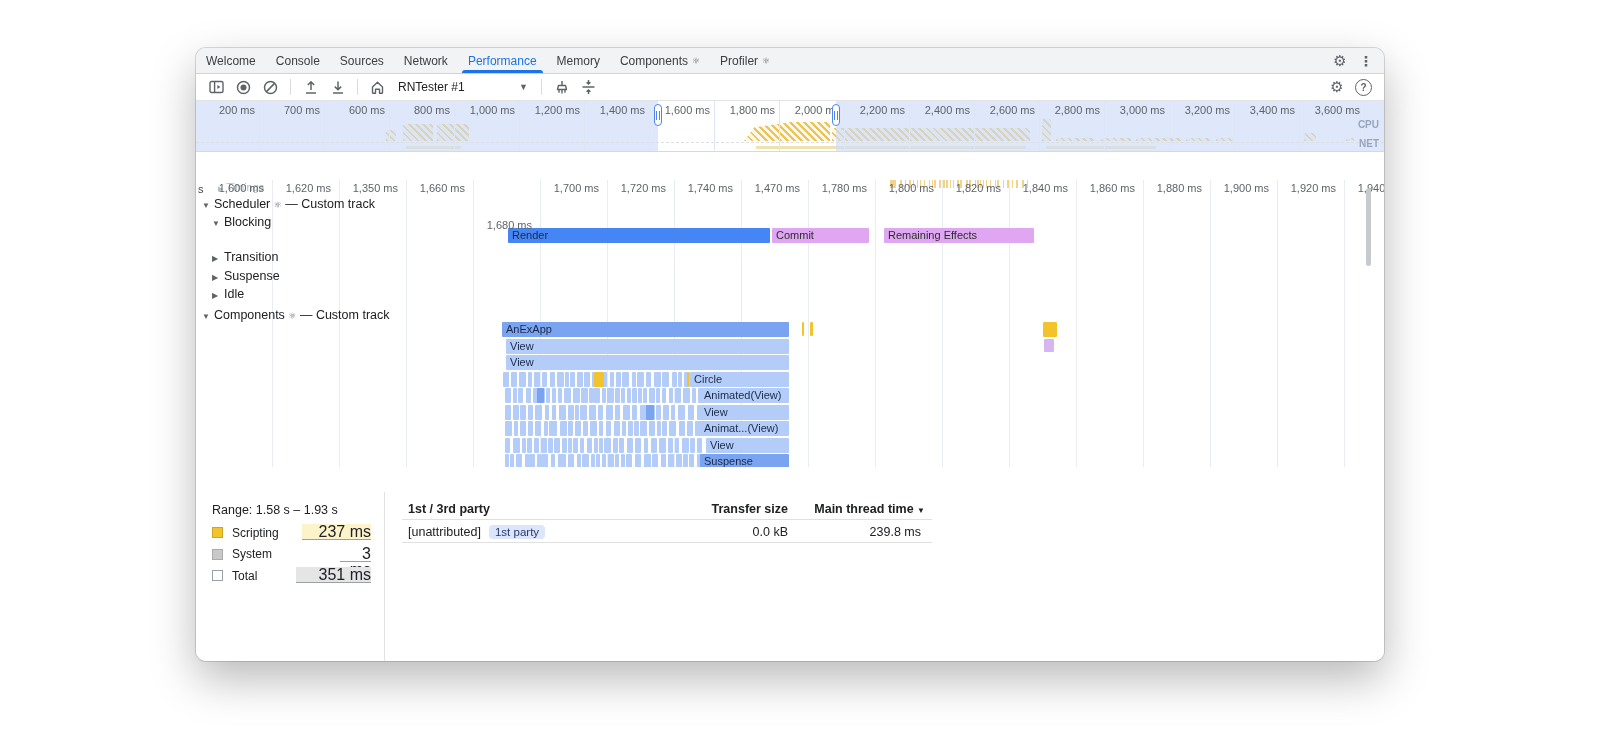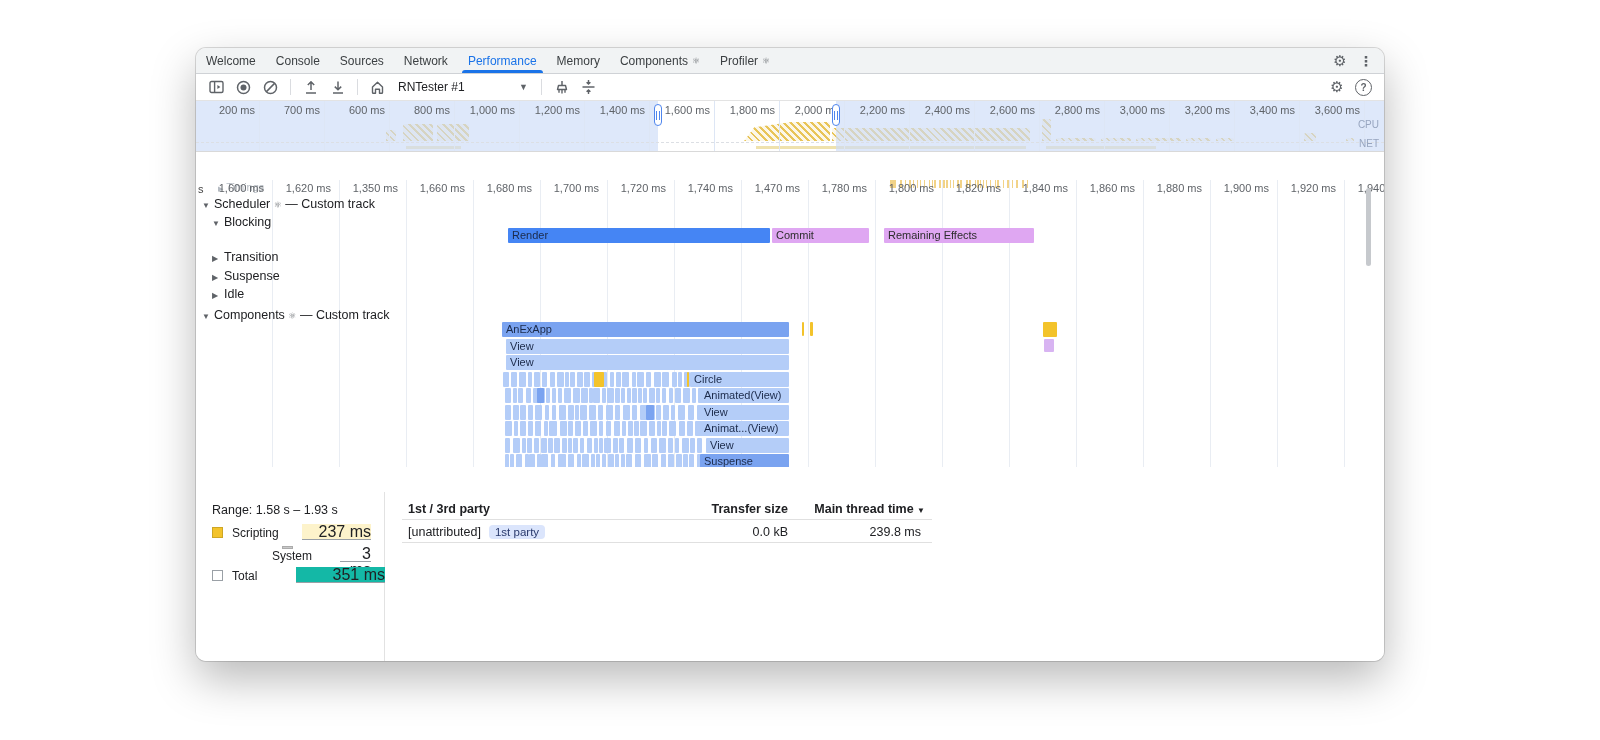--- a/index.html
+++ b/index.html
@@ -27,21 +27,21 @@
   .selector .caret{font-size:9px;color:#5f6368}
   .toolbar-right{margin-left:auto;display:flex;align-items:center;gap:8px;padding-right:4px}
   .helpbtn{width:15px;height:15px;border:1.6px solid #5f6368;border-radius:50%;font-size:10px;font-weight:bold;color:#5f6368;display:flex;align-items:center;justify-content:center}
   
   .minimap{position:relative;height:50px;border-bottom:1px solid #d9d9d9;background:#fff;overflow:hidden}
   .mm-grid{position:absolute;top:0;bottom:0;width:1px;background:#dde6f5}
   .mm-blob{position:absolute;background:repeating-linear-gradient(45deg,rgba(230,190,70,.9) 0 2px,rgba(230,190,70,.12) 2px 5px);border-radius:2px 2px 0 0}
   .mm-wedge{clip-path:polygon(0 100%,12% 28%,55% 0,100% 0,100% 100%)}
   .mm-dim{position:absolute;top:0;bottom:0;background:rgba(205,220,247,.66)}
   .mm-label{position:absolute;font-size:11px;color:#5f6368;transform:translateX(-100%);top:3px;white-space:nowrap}
-  .mm-side{position:absolute;right:5px;font-size:10px;font-weight:normal;color:#97a5bf}
+  .mm-side{position:absolute;right:5px;font-size:10px;font-weight:bold;color:#97a5bf}
   .mm-dash{position:absolute;left:0;right:0;top:41px;border-top:1px dashed #dcdfe4}
   .mm-net{position:absolute;height:3px;background:#efe2ae;bottom:2px}
   .mm-handle{position:absolute;top:3px;width:8px;height:22px;background:#fff;border:1.5px solid #4f86ee;border-radius:4px;box-sizing:border-box;display:flex;align-items:center;justify-content:center;gap:1.5px}
   .mm-handle i{display:block;width:1.5px;height:9px;background:#4f86ee}
   
   .flame{position:absolute;left:0;top:132px;width:1188px;height:287px;background:#fff;overflow:hidden}
   .fl-grid{position:absolute;top:0;bottom:0;width:1px;background:#e9edf3}
   .fl-rlabel{position:absolute;top:2px;font-size:11px;color:#5f6368;transform:translateX(-100%);white-space:nowrap;z-index:3}
   .ghost{position:absolute;top:1px;font-size:11px;color:#b4bac1;z-index:2;white-space:nowrap}
   .edge-s{position:absolute;left:2px;top:3px;font-size:11px;color:#444;z-index:3}
@@ -298,21 +298,21 @@
       <div class="mtick" style="left: 815.63px; height: 8px;"></div>
       <div class="mtick" style="left: 820.35px; height: 8px;"></div>
       <div class="mtick" style="left: 826.214px; height: 8px;"></div>
       <div class="mtick" style="left: 830.712px; height: 8px;"></div>
       <div class="ghost" style="left: 22px;"><span style="font-size:7px">▶</span> Timings</div>
       <div class="edge-s">s</div>
       <div class="fl-rlabel" style="left: 68px;">1,600 ms</div>
       <div class="fl-rlabel" style="left: 135px;">1,620 ms</div>
       <div class="fl-rlabel" style="left: 202px;">1,350 ms</div>
       <div class="fl-rlabel" style="left: 269px;">1,660 ms</div>
-      <div class="fl-rlabel" style="left: 336px;">1,680 ms</div>
+      <div class="fl-rlabel" style="left: 336px; margin-top: 37px;">1,680 ms</div>
       <div class="fl-rlabel" style="left: 403px;">1,700 ms</div>
       <div class="fl-rlabel" style="left: 470px;">1,720 ms</div>
       <div class="fl-rlabel" style="left: 537px;">1,740 ms</div>
       <div class="fl-rlabel" style="left: 604px;">1,470 ms</div>
       <div class="fl-rlabel" style="left: 671px;">1,780 ms</div>
       <div class="fl-rlabel" style="left: 738px;">1,800 ms</div>
       <div class="fl-rlabel" style="left: 805px;">1,820 ms</div>
       <div class="fl-rlabel" style="left: 872px;">1,840 ms</div>
       <div class="fl-rlabel" style="left: 939px;">1,860 ms</div>
       <div class="fl-rlabel" style="left: 1006px;">1,880 ms</div>
@@ -513,30 +513,30 @@
 
   <div class="panel" style="position:absolute;left:0;top:444px;width:1188px">
     <div class="leftcol">
       <div class="range">Range: 1.58 s – 1.93 s</div>
       <div id="legend">
           <div class="legrow" style="top: 32px; width: 160px;">
             <div class="swatch" style="background: rgb(243, 195, 43); border: 1px solid rgba(0, 0, 0, 0.15);"></div>
             <span>Scripting</span>
           </div>
           <div class="legval" style="top: 32px; left: 106px; width: 69px; background: rgb(253, 243, 203);">237 ms</div>
-          <div class="legrow" style="top: 53.5px; width: 160px; flex-direction: column;">
+          <div class="legrow" style="top: 53.5px; width: 160px;">
             <div class="swatch" style="background: rgb(201, 201, 201); border: 1px solid rgba(0, 0, 0, 0.15);"></div>
             <span>System</span>
           </div>
           <div class="legval" style="top: 53.5px; left: 144px; width: 31px; background: transparent;">3 ms</div>
           <div class="legrow" style="top: 75px; width: 160px;">
             <div class="swatch" style="background: rgb(255, 255, 255); border: 1px solid rgb(154, 160, 166);"></div>
             <span>Total</span>
           </div>
-          <div class="legval" style="top: 75px; left: 100px; width: 89px; background: #14b8a6;">351 ms</div>
+          <div class="legval" style="top: 75px; left: 100px; width: 75px; background: #e5e5e5;">351 ms</div>
         </div>
     </div>
     <div class="ptable">
       <div class="pt-h" style="left:212px">1st / 3rd party</div>
       <div class="pt-h r" style="left:592px">Transfer size</div>
       <div class="pt-h r" style="left:729px">
         <span>Main thread time</span> <span style="font-size:8px">▼</span>
       </div>
       <div class="rule" style="left:206px;top:27px;width:530px"></div>
       <div id="ptrows">

